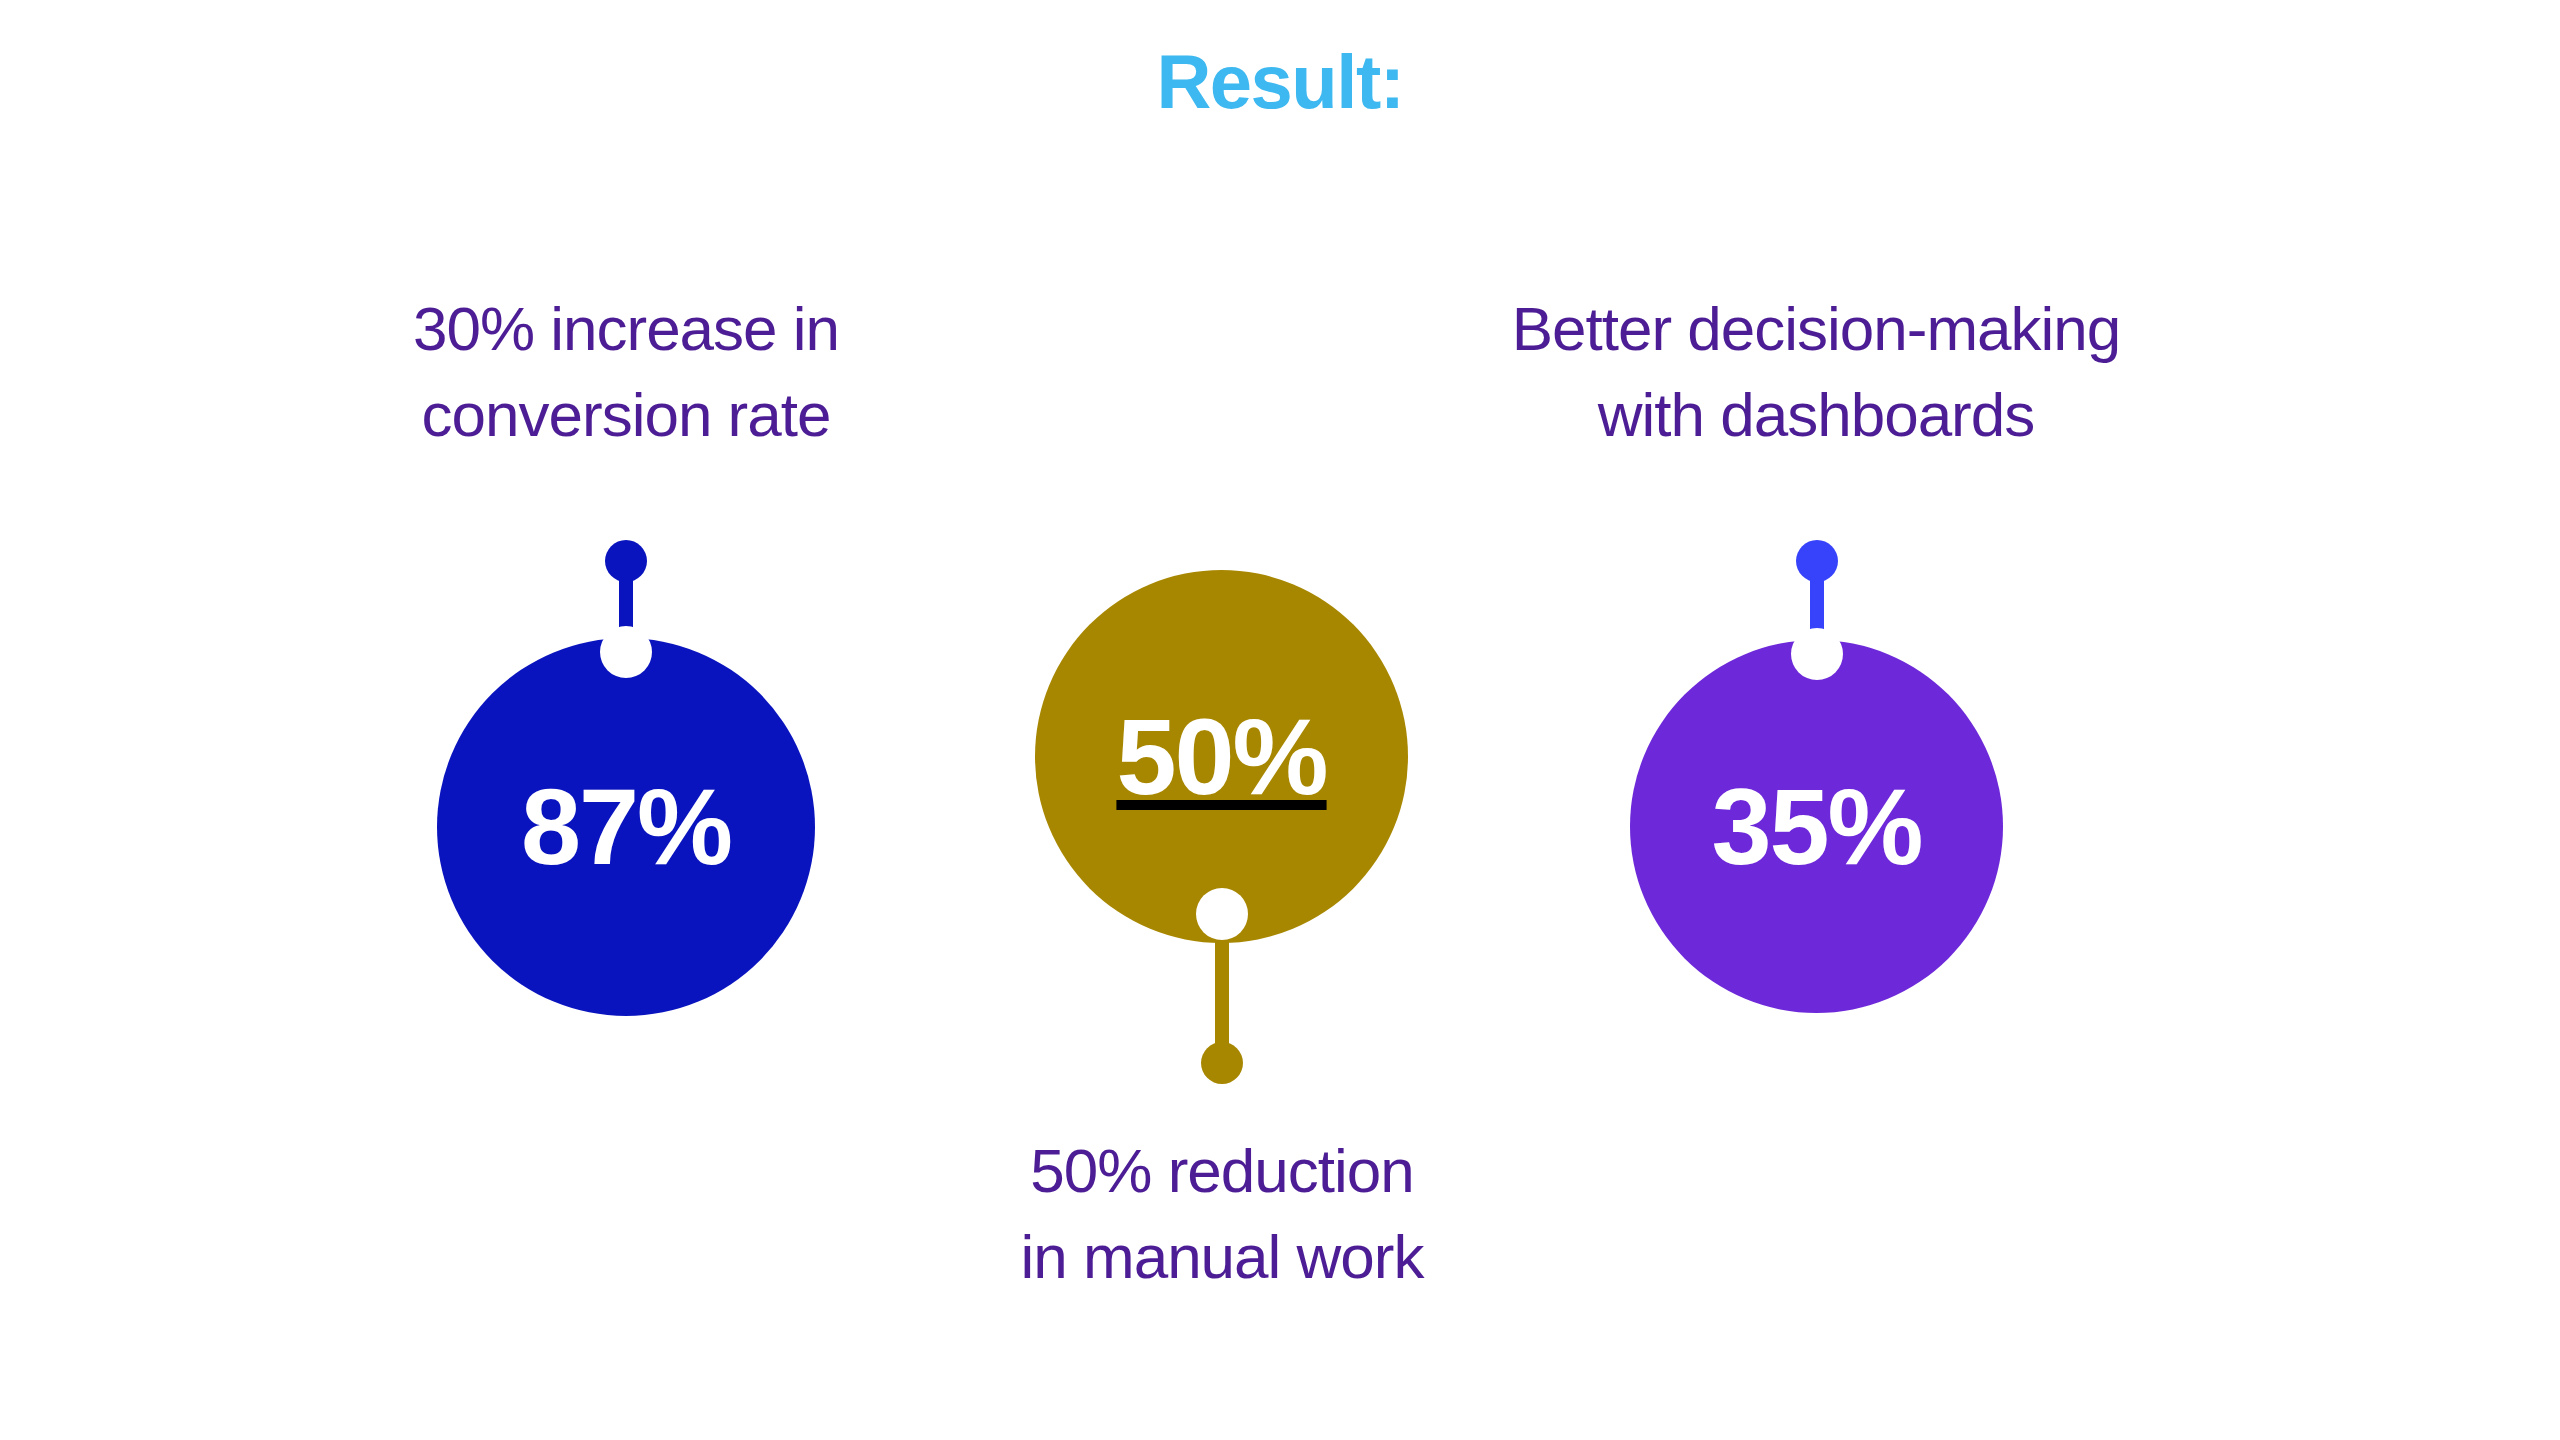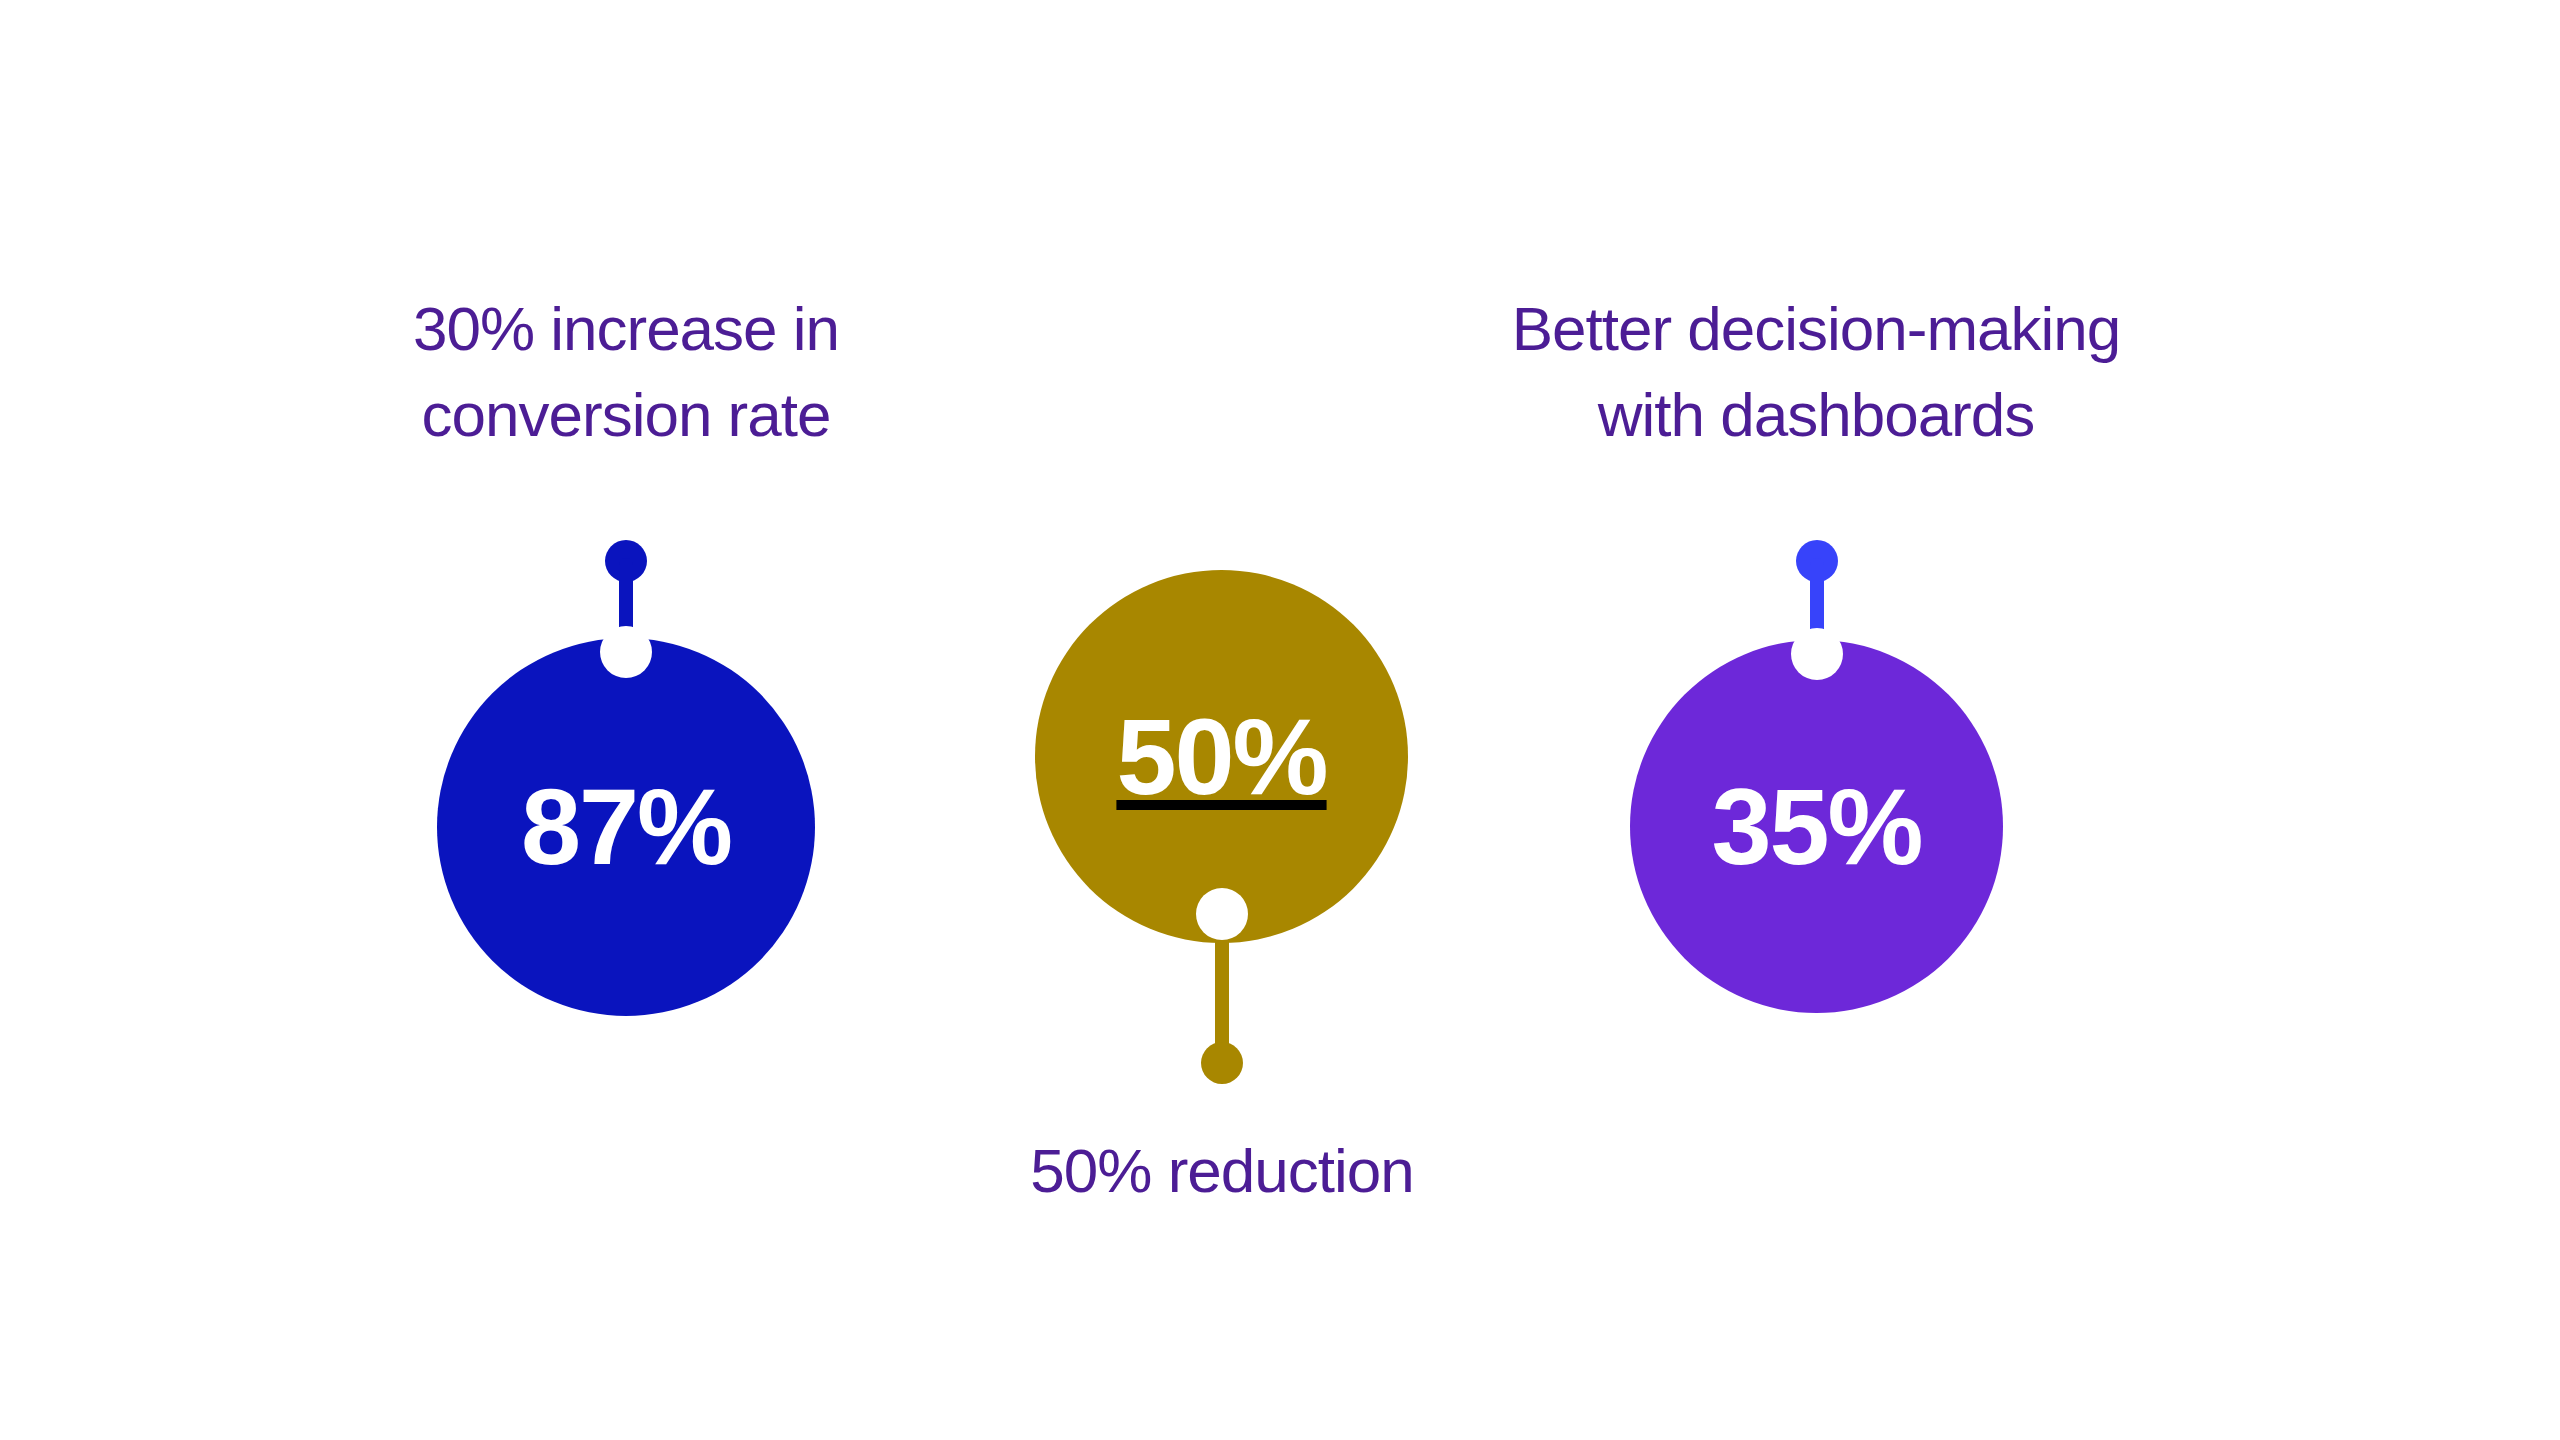--- a/index.html
+++ b/index.html
@@ -147,33 +147,35 @@
   
   #caption-left  { left: 196px;  top: 286px;  width: 860px; }
   #caption-mid   { left: 792px;  top: 1128px; width: 860px; }
   #caption-right { left: 1386px; top: 286px;  width: 860px; }
 </style>
 </head>
 <body>
 
 <div id="canvas">
 
+  <div class="page-title">Result:</div>
 
   <div class="caption" id="caption-left">
     <span class="cap-line">30% increase in</span>
     <span class="cap-line">conversion rate</span>
   </div>
 
   <div class="caption" id="caption-right">
     <span class="cap-line">Better decision-making</span>
     <span class="cap-line">with dashboards</span>
   </div>
 
   <div class="caption" id="caption-mid">
     <span class="cap-line">50% reduction</span>
+    <span class="cap-line">in manual work</span>
   </div>
 
   <div class="marker" id="marker-left">
     <div class="tip-dot"></div>
     <div class="stem"></div>
     <div class="bubble">
       <span class="bubble-value">87%</span>
     </div>
     <div class="ring-hole"></div>
   </div>

